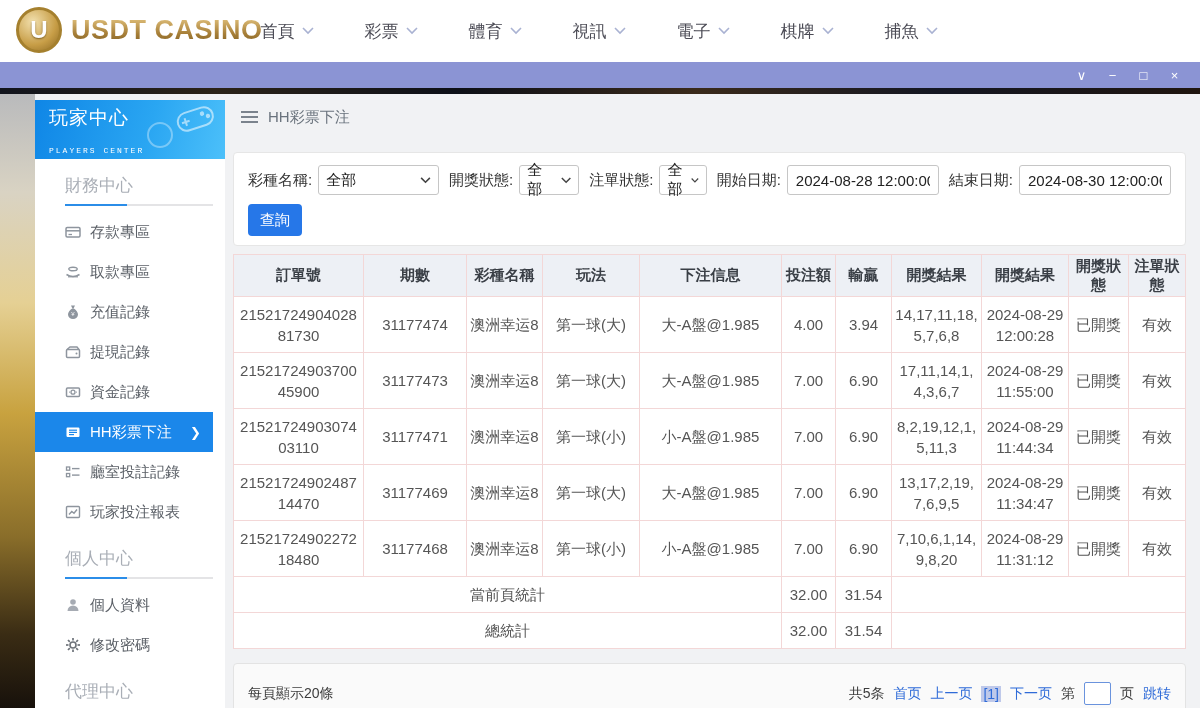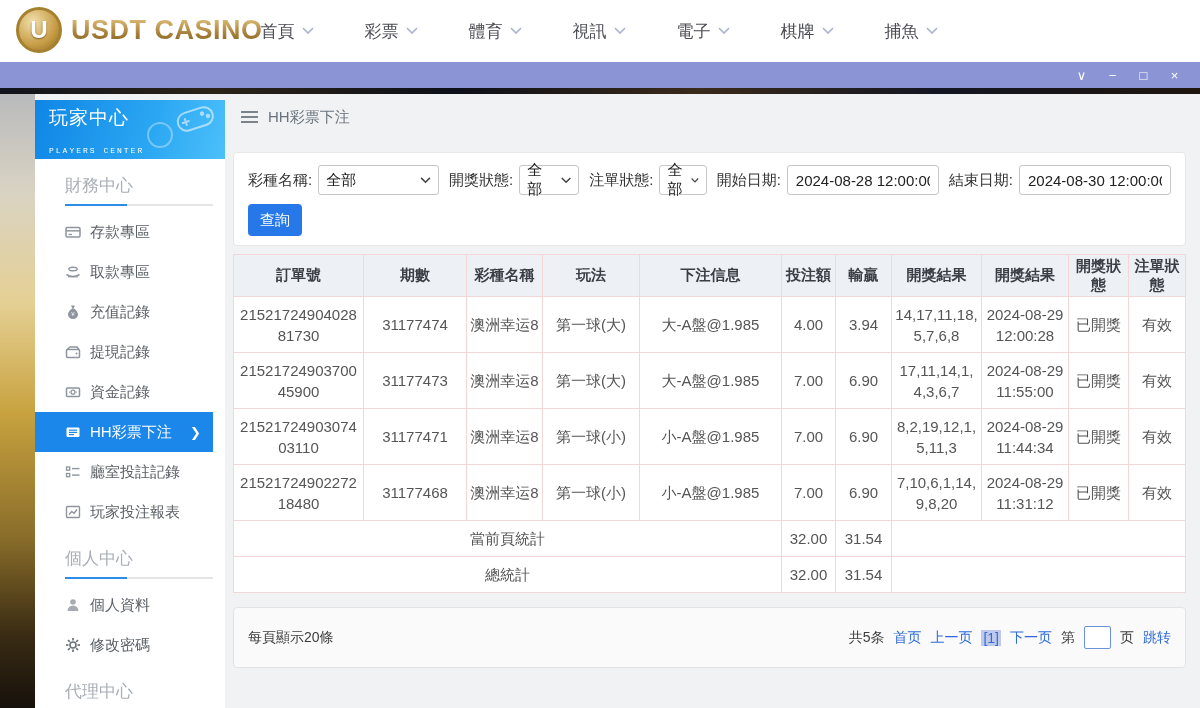--- a/index.html
+++ b/index.html
@@ -388,20 +388,33 @@
               <td>第一球(小)</td>
               <td>小-A盤@1.985</td>
               <td>7.00</td>
               <td>6.90</td>
               <td>8,2,19,12,1,5,11,3</td>
               <td>2024-08-29 11:44:34</td>
               <td>已開獎</td>
               <td>有效</td>
             </tr>
             <tr>
+              <td>2152172490248714470</td>
+              <td>31177469</td>
+              <td>澳洲幸运8</td>
+              <td>第一球(大)</td>
+              <td>大-A盤@1.985</td>
+              <td>7.00</td>
+              <td>6.90</td>
+              <td>13,17,2,19,7,6,9,5</td>
+              <td>2024-08-29 11:34:47</td>
+              <td>已開獎</td>
+              <td>有效</td>
+            </tr>
+            <tr>
               <td>2152172490227218480</td>
               <td>31177468</td>
               <td>澳洲幸运8</td>
               <td>第一球(小)</td>
               <td>小-A盤@1.985</td>
               <td>7.00</td>
               <td>6.90</td>
               <td>7,10,6,1,14,9,8,20</td>
               <td>2024-08-29 11:31:12</td>
               <td>已開獎</td>

